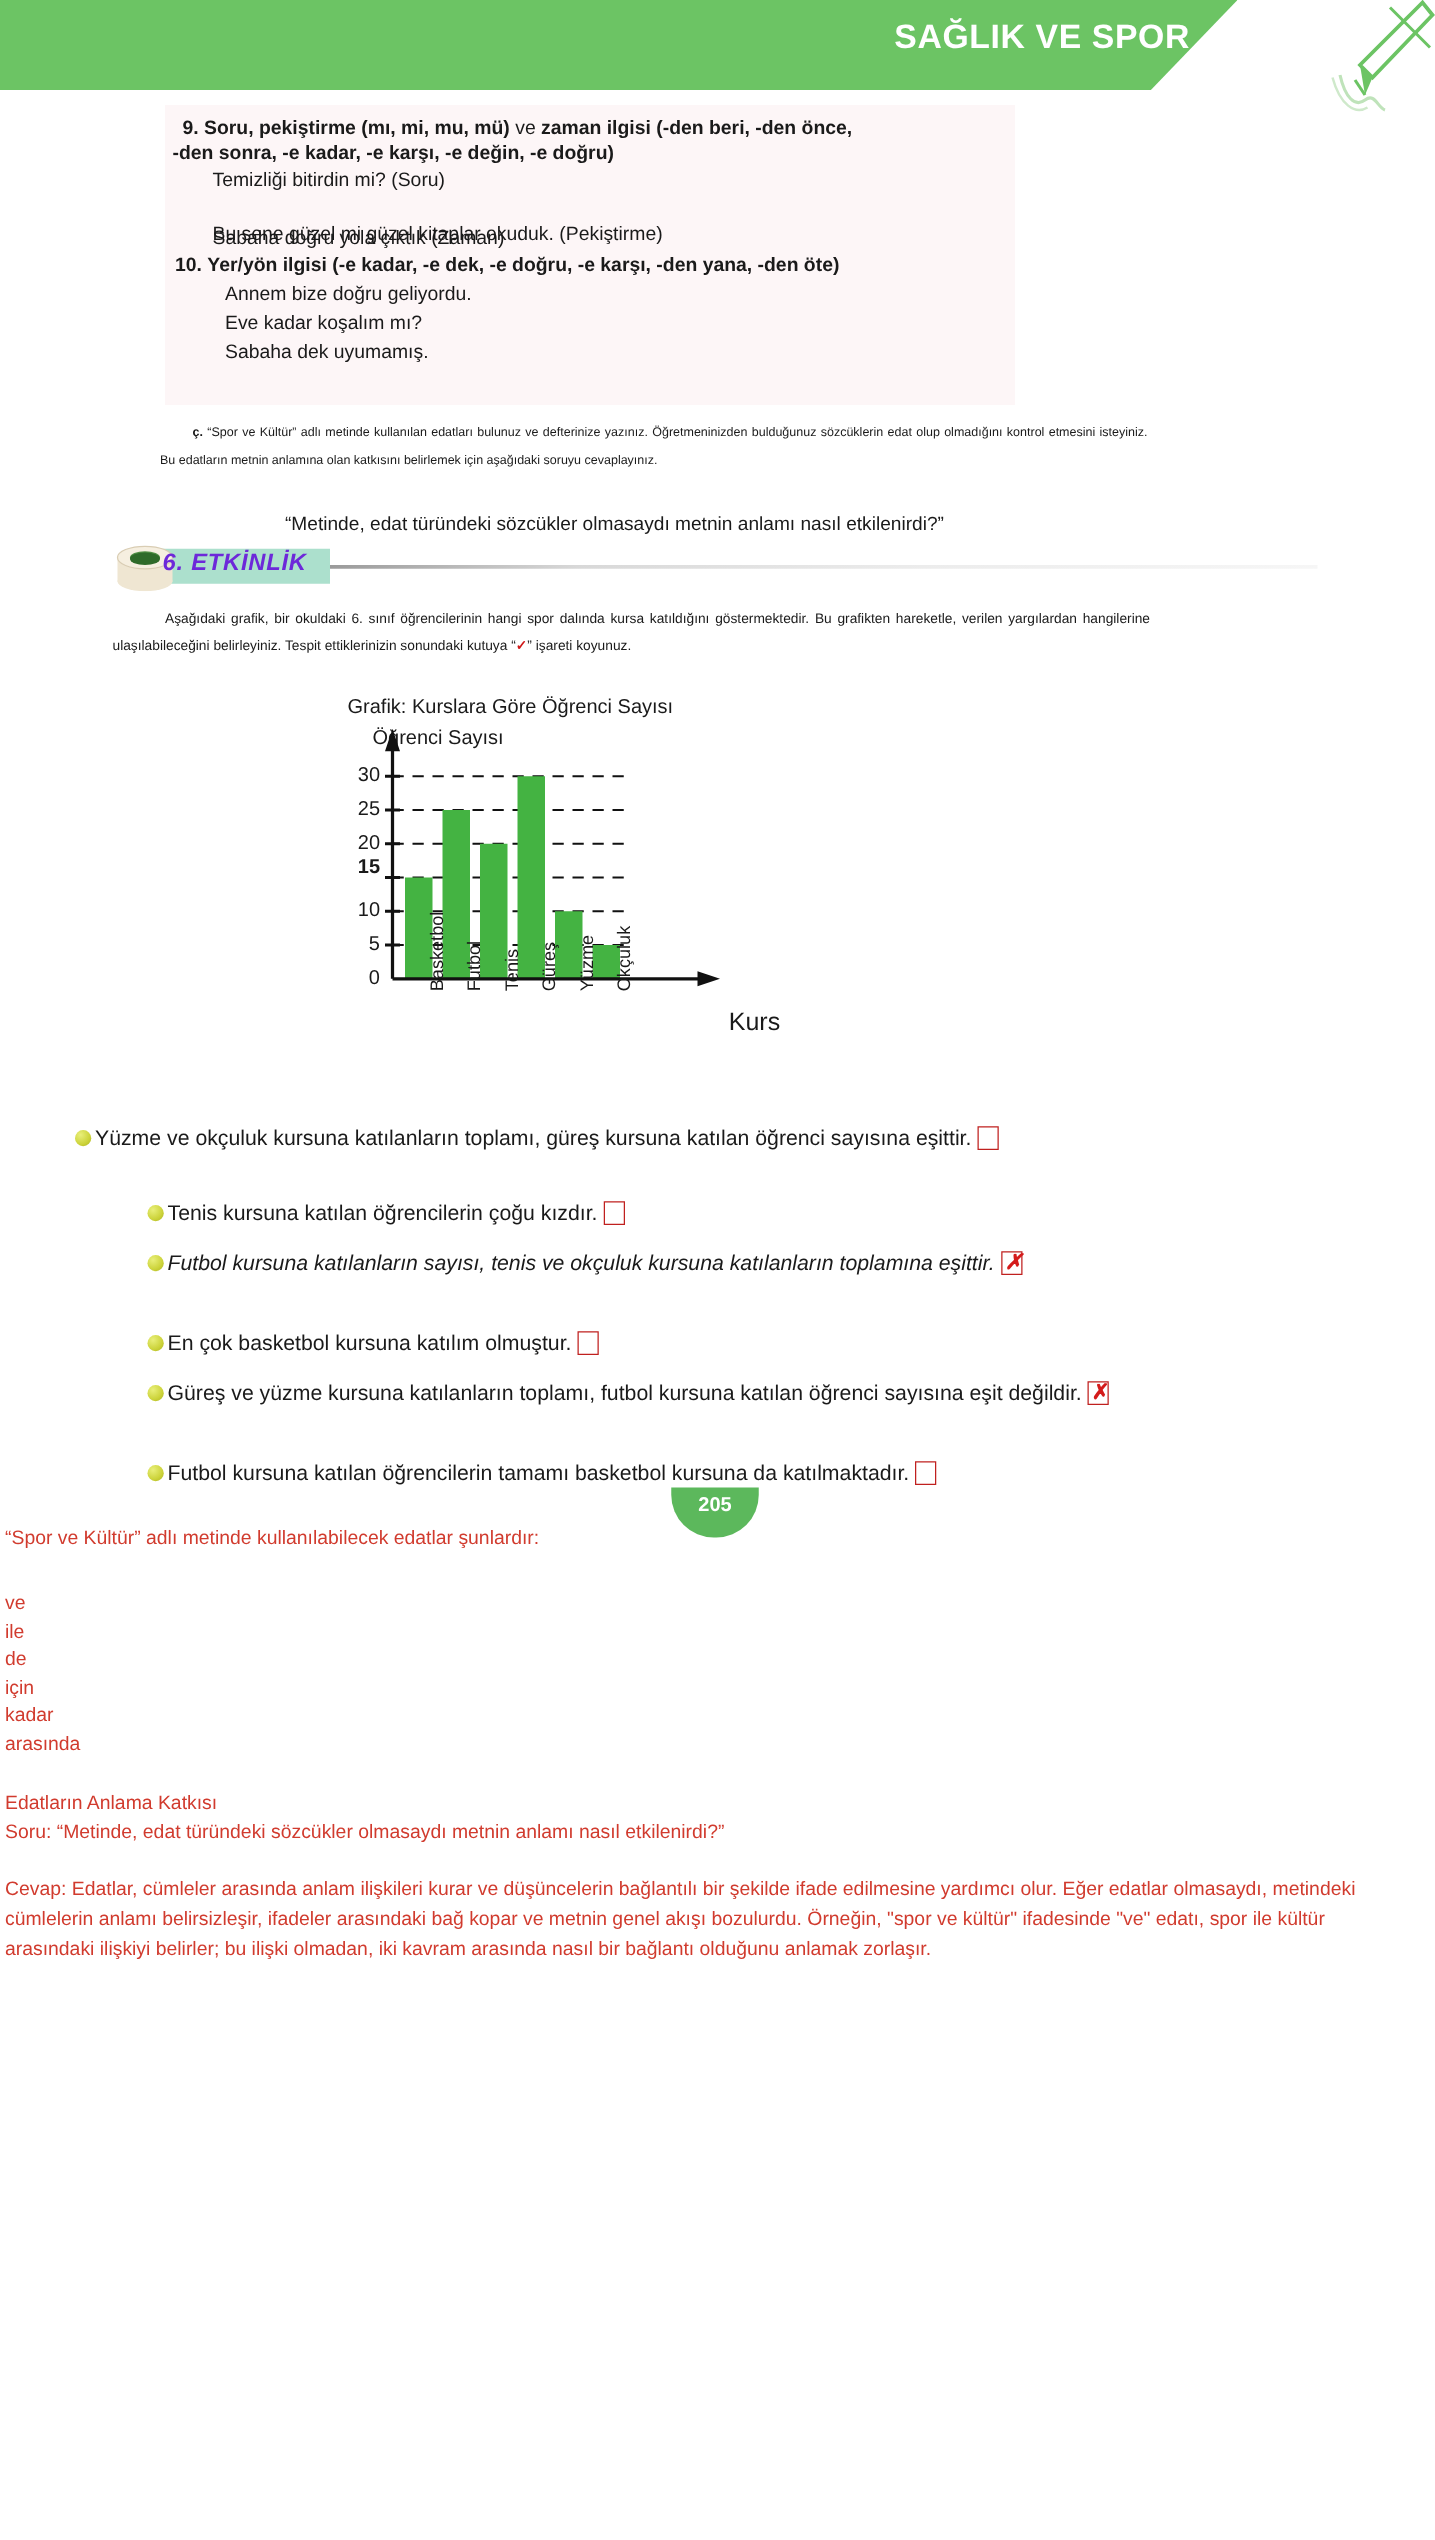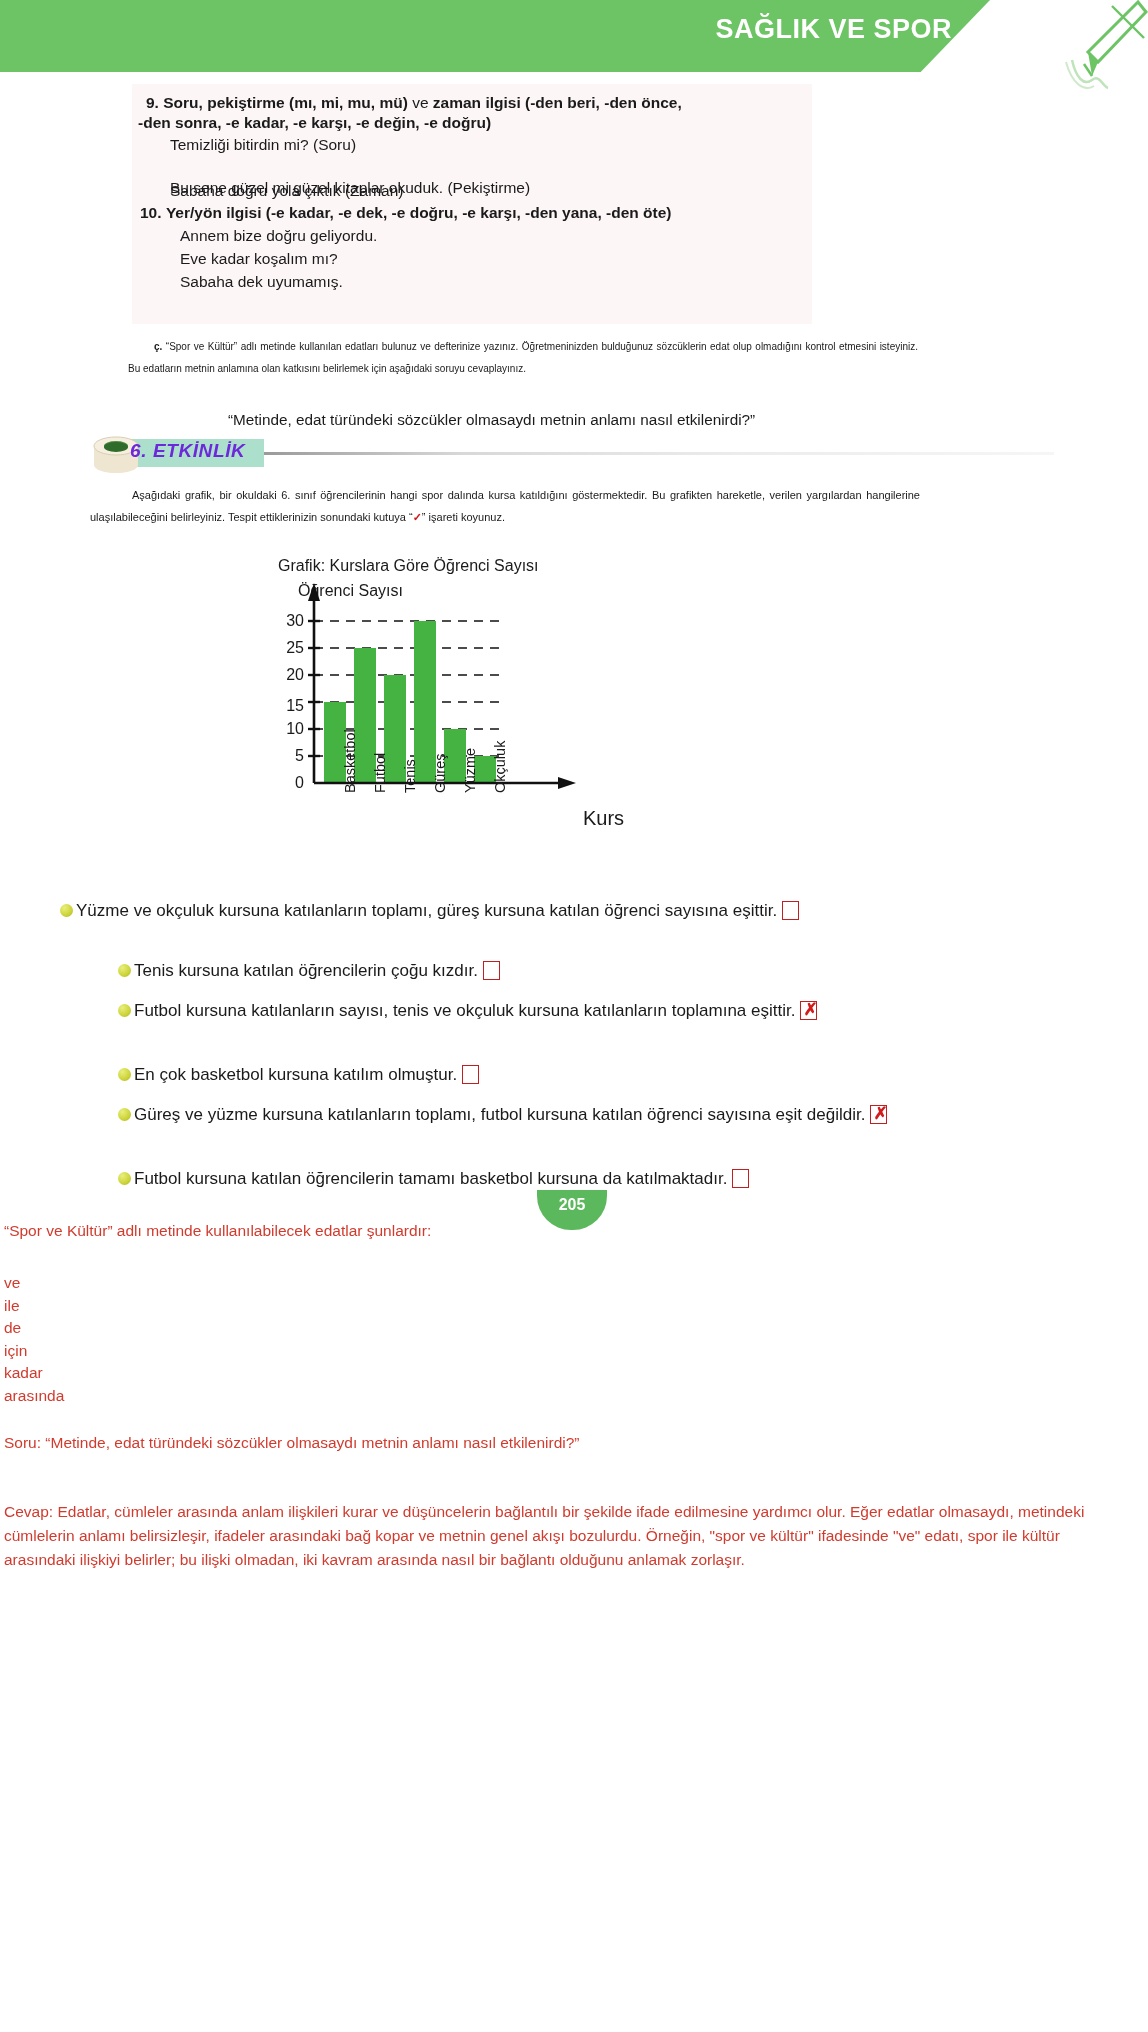--- a/index.html
+++ b/index.html
@@ -195,21 +195,21 @@
 </div>
 
 <div class="chart">
   <div class="chart-title">Grafik: Kurslara Göre Öğrenci Sayısı</div>
   <div class="chart-ylabel">Öğrenci Sayısı</div>
   <div class="chart-xlabel">Kurs</div>
 
   <div class="ytick" style="left:10px; top:55px;">30</div>
   <div class="ytick" style="left:10px; top:82px;">25</div>
   <div class="ytick" style="left:10px; top:109px;">20</div>
-  <div class="ytick" style="left:10px; top:140px;">15</div>
+  <div class="ytick" style="left:10px; top:128px;font-weight:bold;">15</div>
   <div class="ytick" style="left:10px; top:163px;">10</div>
   <div class="ytick" style="left:10px; top:190px;">5</div>
   <div class="ytick" style="left:10px; top:217px;">0</div>
 
   <svg class="axis-svg" width="420" height="340" viewBox="0 0 420 340">
 
     <g stroke="#111" stroke-width="1.6" stroke-dasharray="9 7">
       <line x1="46" y1="64" x2="235" y2="64"></line>
       <line x1="46" y1="91" x2="235" y2="91"></line>
       <line x1="46" y1="118" x2="235" y2="118"></line>
@@ -253,21 +253,21 @@
 
 <div class="stmt" style="left:60px; top:900px; width:860px;">
   <span class="bullet"></span><span>Yüzme ve okçuluk kursuna katılanların toplamı, güreş kursuna katılan öğrenci sayısına eşittir.</span><span class="cbox"></span>
 </div>
 
 <div class="stmt" style="left:118px; top:960px; width:800px;">
   <span class="bullet"></span><span>Tenis kursuna katılan öğrencilerin çoğu kızdır.</span><span class="cbox"></span>
 </div>
 
 <div class="stmt" style="left:60px; top:1000px; width:860px;">
-  <span style="margin-left:58px;"><span class="bullet"></span><span>Futbol kursuna katılanların sayısı, tenis ve okçuluk kursuna katılanların toplamına eşittir.</span><span class="cbox checked"></span></span>
+  <span style="margin-left:58px;font-style:italic;"><span class="bullet"></span><span>Futbol kursuna katılanların sayısı, tenis ve okçuluk kursuna katılanların toplamına eşittir.</span><span class="cbox checked"></span></span>
 </div>
 
 <div class="stmt" style="left:118px; top:1064px; width:800px;">
   <span class="bullet"></span><span>En çok basketbol kursuna katılım olmuştur.</span><span class="cbox"></span>
 </div>
 
 <div class="stmt" style="left:60px; top:1104px; width:860px;">
   <span style="margin-left:58px;"><span class="bullet"></span><span>Güreş ve yüzme kursuna katılanların toplamı, futbol kursuna katılan öğrenci sayısına eşit değildir.</span><span class="cbox checked"></span></span>
 </div>
 
@@ -285,16 +285,17 @@
 <div class="ans-list">
   <div>ve</div>
   <div>ile</div>
   <div>de</div>
   <div>için</div>
   <div>kadar</div>
   <div>arasında</div>
 </div>
 
 <div class="ans-sub">
+  <div>Edatların Anlama Katkısı</div>
   <div>Soru: “Metinde, edat türündeki sözcükler olmasaydı metnin anlamı nasıl etkilenirdi?”</div>
 </div>
 
 <div class="ans-body">Cevap: Edatlar, cümleler arasında anlam ilişkileri kurar ve düşüncelerin bağlantılı bir şekilde ifade edilmesine yardımcı olur. Eğer edatlar olmasaydı, metindeki cümlelerin anlamı belirsizleşir, ifadeler arasındaki bağ kopar ve metnin genel akışı bozulurdu. Örneğin, "spor ve kültür" ifadesinde "ve" edatı, spor ile kültür arasındaki ilişkiyi belirler; bu ilişki olmadan, iki kavram arasında nasıl bir bağlantı olduğunu anlamak zorlaşır.</div>
 
 </body></html>

